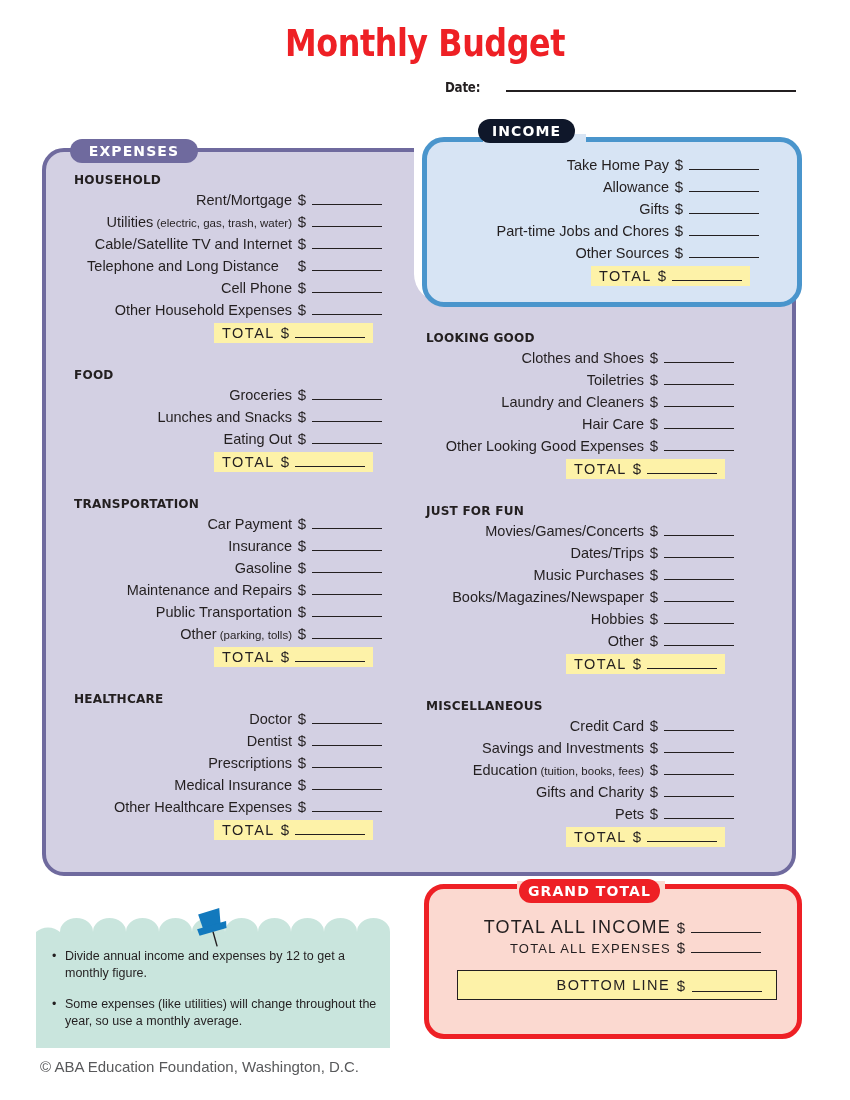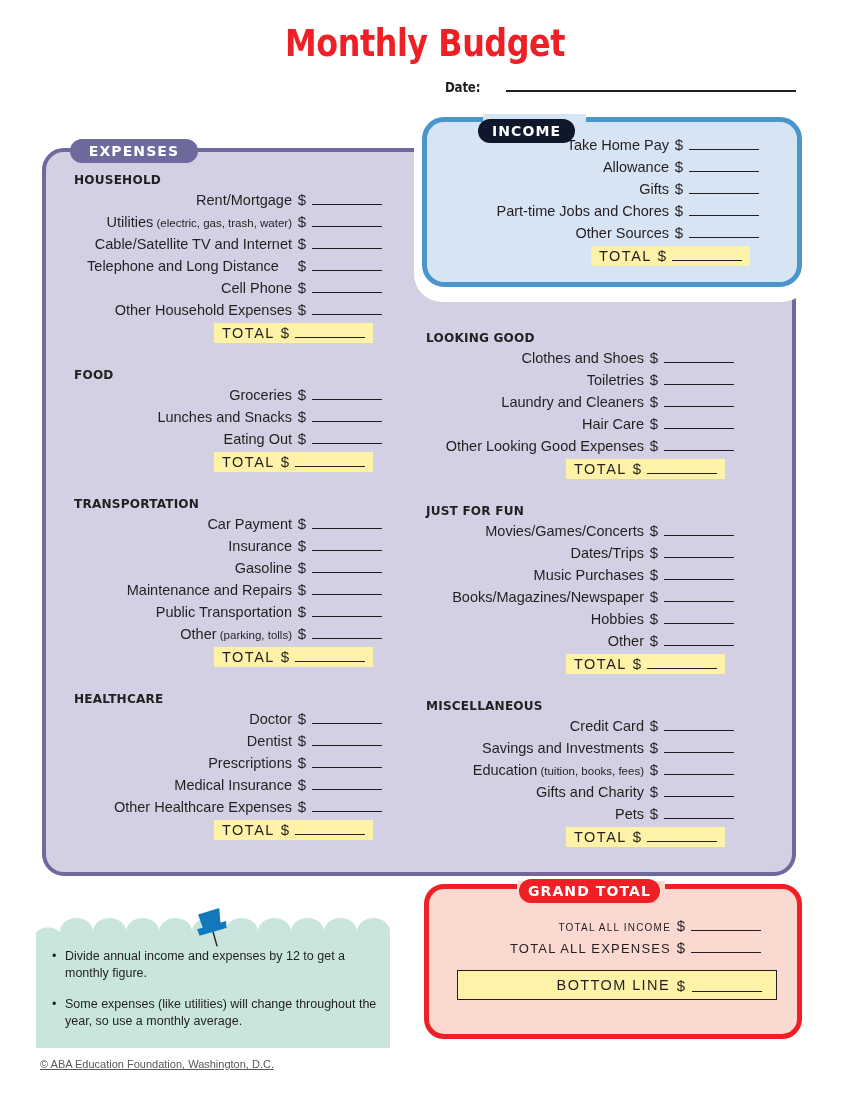--- a/index.html
+++ b/index.html
@@ -77,21 +77,21 @@
   
   .income-halo {
     position: absolute;
     left: 414px; top: 117px;
     width: 396px; height: 185px;
     background: #ffffff;
     border-radius: 28px;
   }
   .income-box {
     position: absolute;
-    left: 422px; top: 117px;
+    left: 422px; top: 137px;
     width: 380px; height: 170px;
     background: #d7e4f4;
     border: 5px solid #4a95cc;
     border-radius: 22px;
   }
   .income-top-mask {
     position: absolute; left: 56px; top: -8px; width: 103px; height: 11px;
     background: #d7e4f4;
   }
 
@@ -178,21 +178,21 @@
   .tip {
     display: flex; font-size: 12.5px; color: #231f20; line-height: 1.38;
     margin-bottom: 13px;
   }
   .tip .bullet { width: 13px; flex: none; }
   .pushpin { position: absolute; left: 192px; top: 906px; width: 40px; height: 42px; }
 
   
   .footer {
     position: absolute; left: 40px; top: 1058px;
-    font-size: 11px; color: #58595b; text-decoration: underline;
+    font-size: 15px; color: #58595b;
   }
 </style>
 </head>
 <body>
 
 <div class="page">
 
   <div class="title">Monthly Budget</div>
 
   <div class="dateline">
@@ -494,21 +494,21 @@
           </div>
         </div>
       </div>
   </div>
 
   <div class="grand-halo"></div>
   <div class="grand-box">
     <div class="grand-top-mask"></div>
     <div id="grand-rows" style="position:absolute; left:14px; top:28px; width:350px;">
         <div class="row">
-          <div class="lbl" style="width: 228px; letter-spacing: 1.2px; font-size: 10px;">TOTAL ALL INCOME</div>
+          <div class="lbl" style="width: 228px; letter-spacing: 1.2px; font-size: 18px;">TOTAL ALL INCOME</div>
           <div class="dollar">$</div>
           <div class="blank"></div>
         </div>
         <div class="row">
           <div class="lbl" style="width: 228px; letter-spacing: 1.2px; font-size: 13px;">TOTAL ALL EXPENSES</div>
           <div class="dollar">$</div>
           <div class="blank"></div>
         </div>
         <div style="margin-top: 9px; margin-left: 14px; width: 320px; height: 30px; background: rgb(253, 242, 168); border: 1.5px solid rgb(35, 31, 32); display: flex; align-items: center; justify-content: flex-end; padding-right: 14px;">
           <span style="font-size: 14.5px; letter-spacing: 1.4px; color: rgb(35, 31, 32);">BOTTOM LINE</span>

